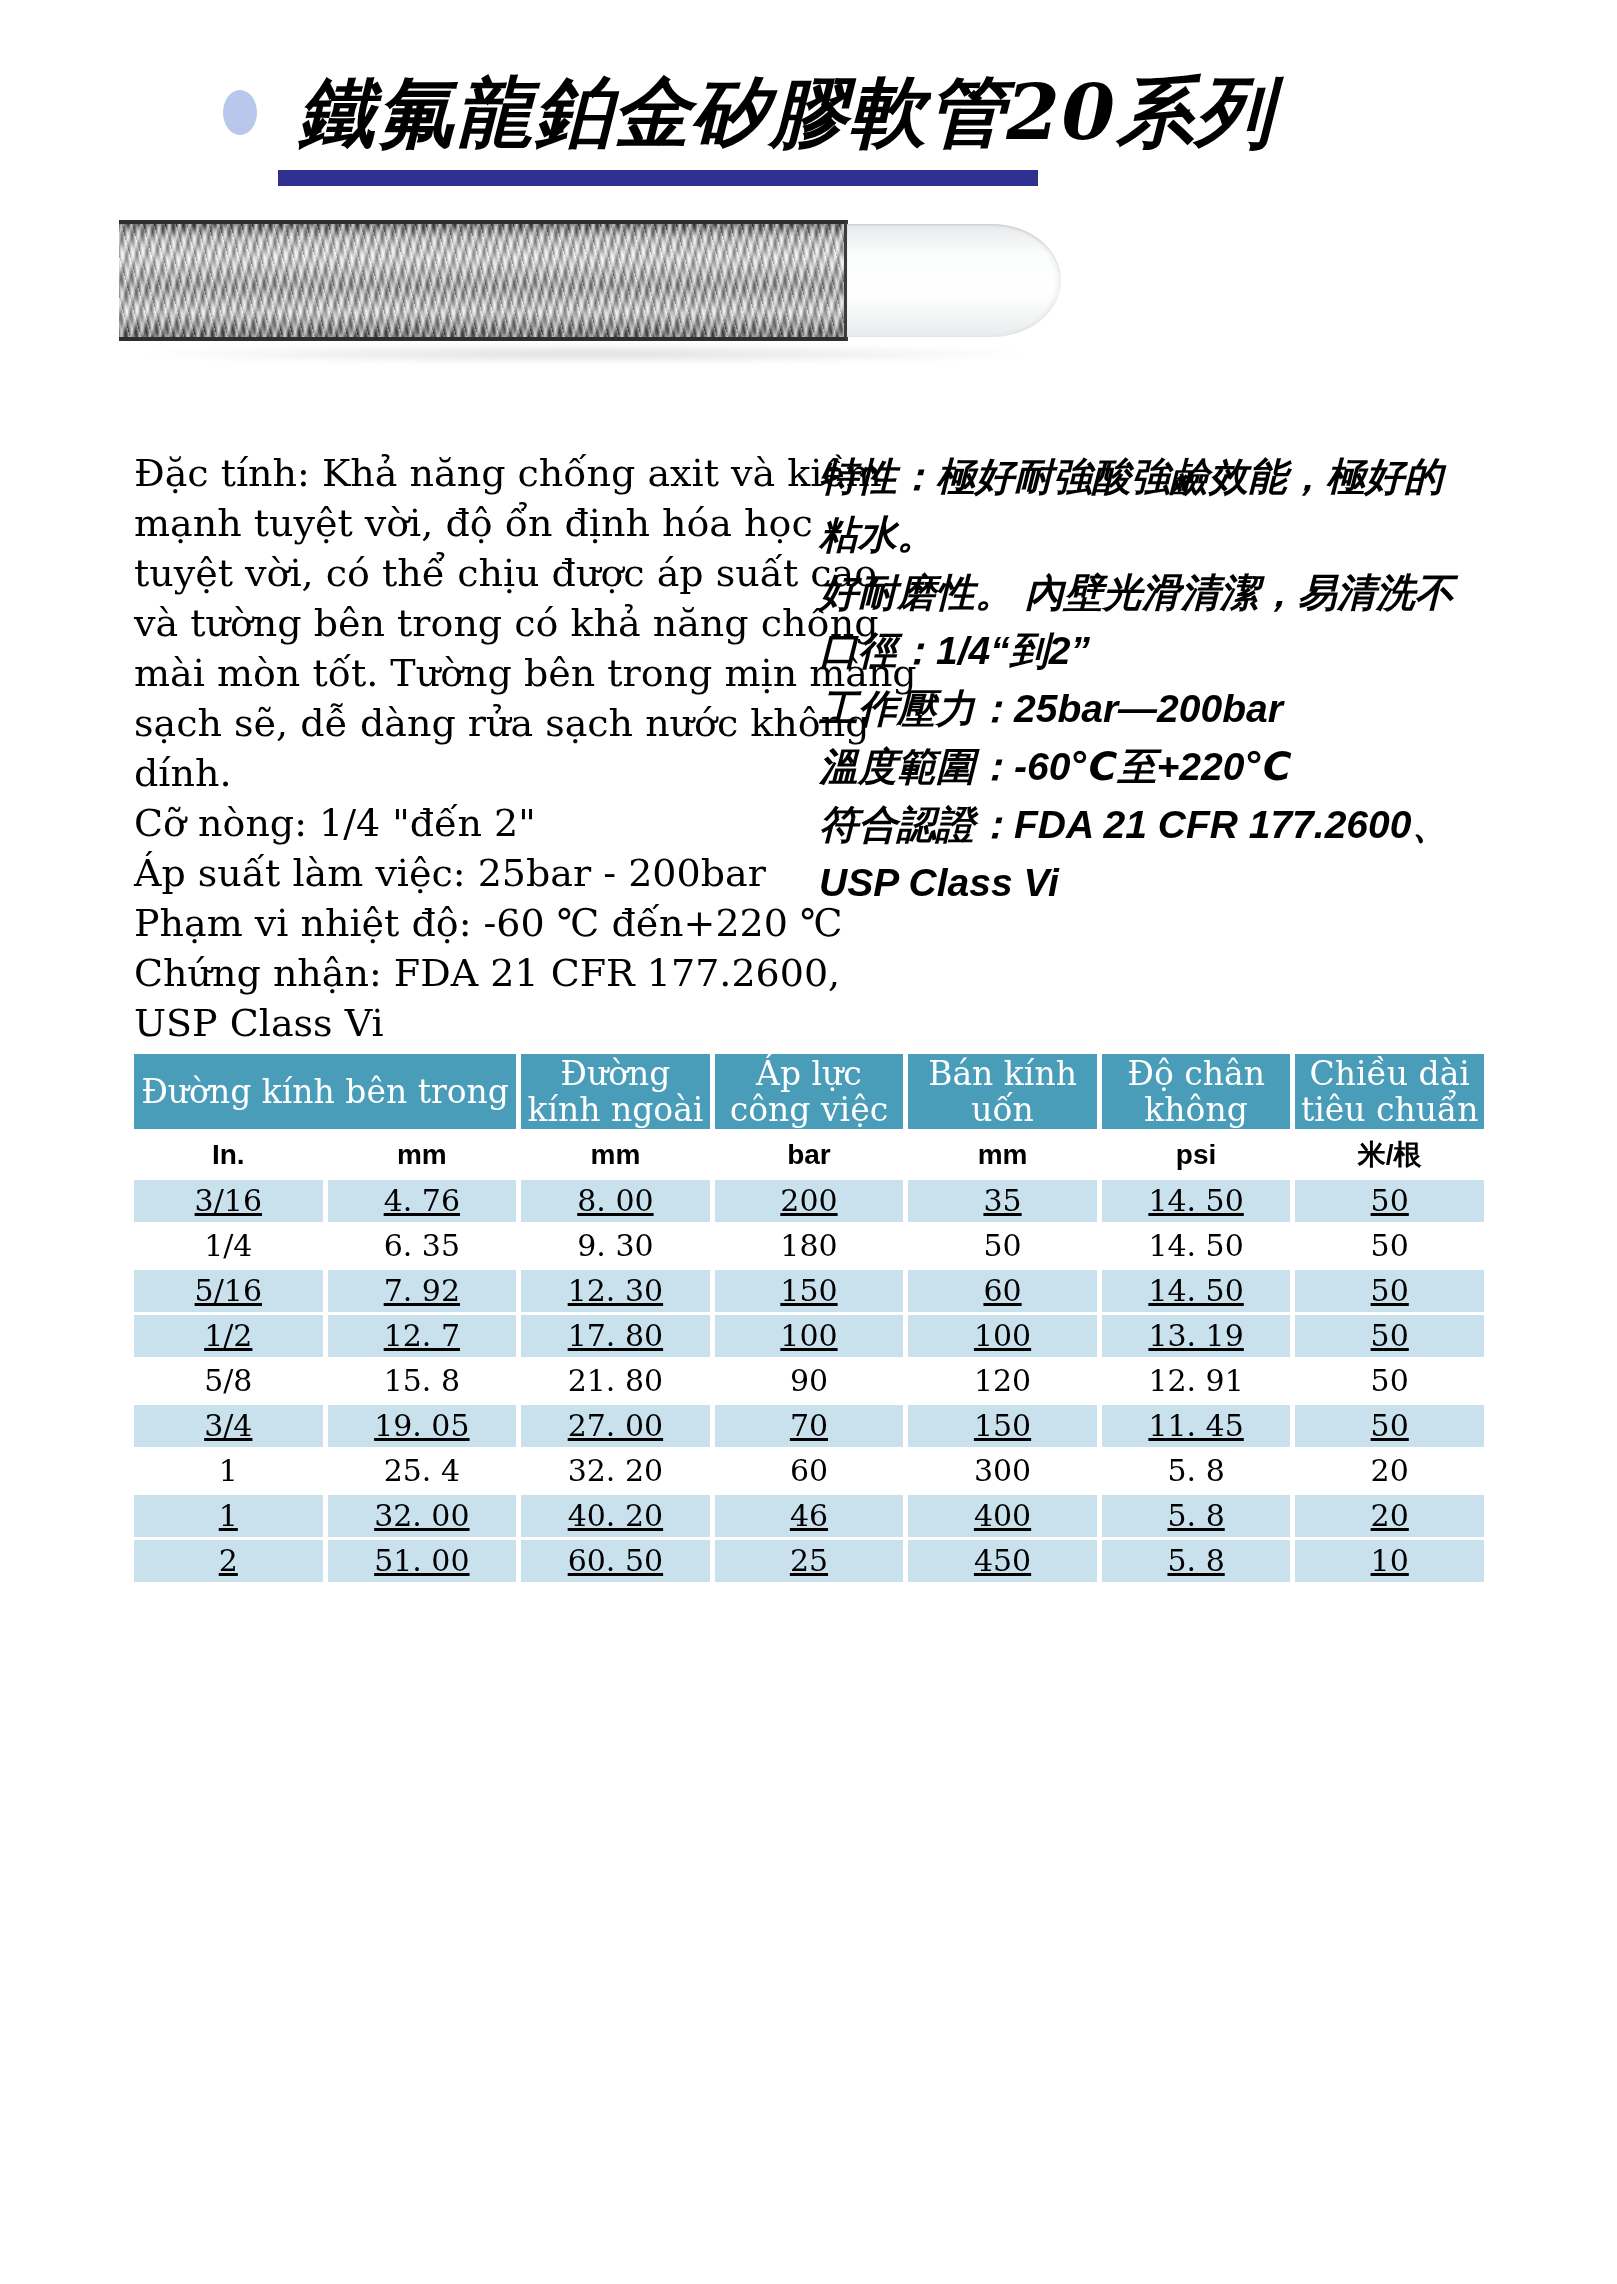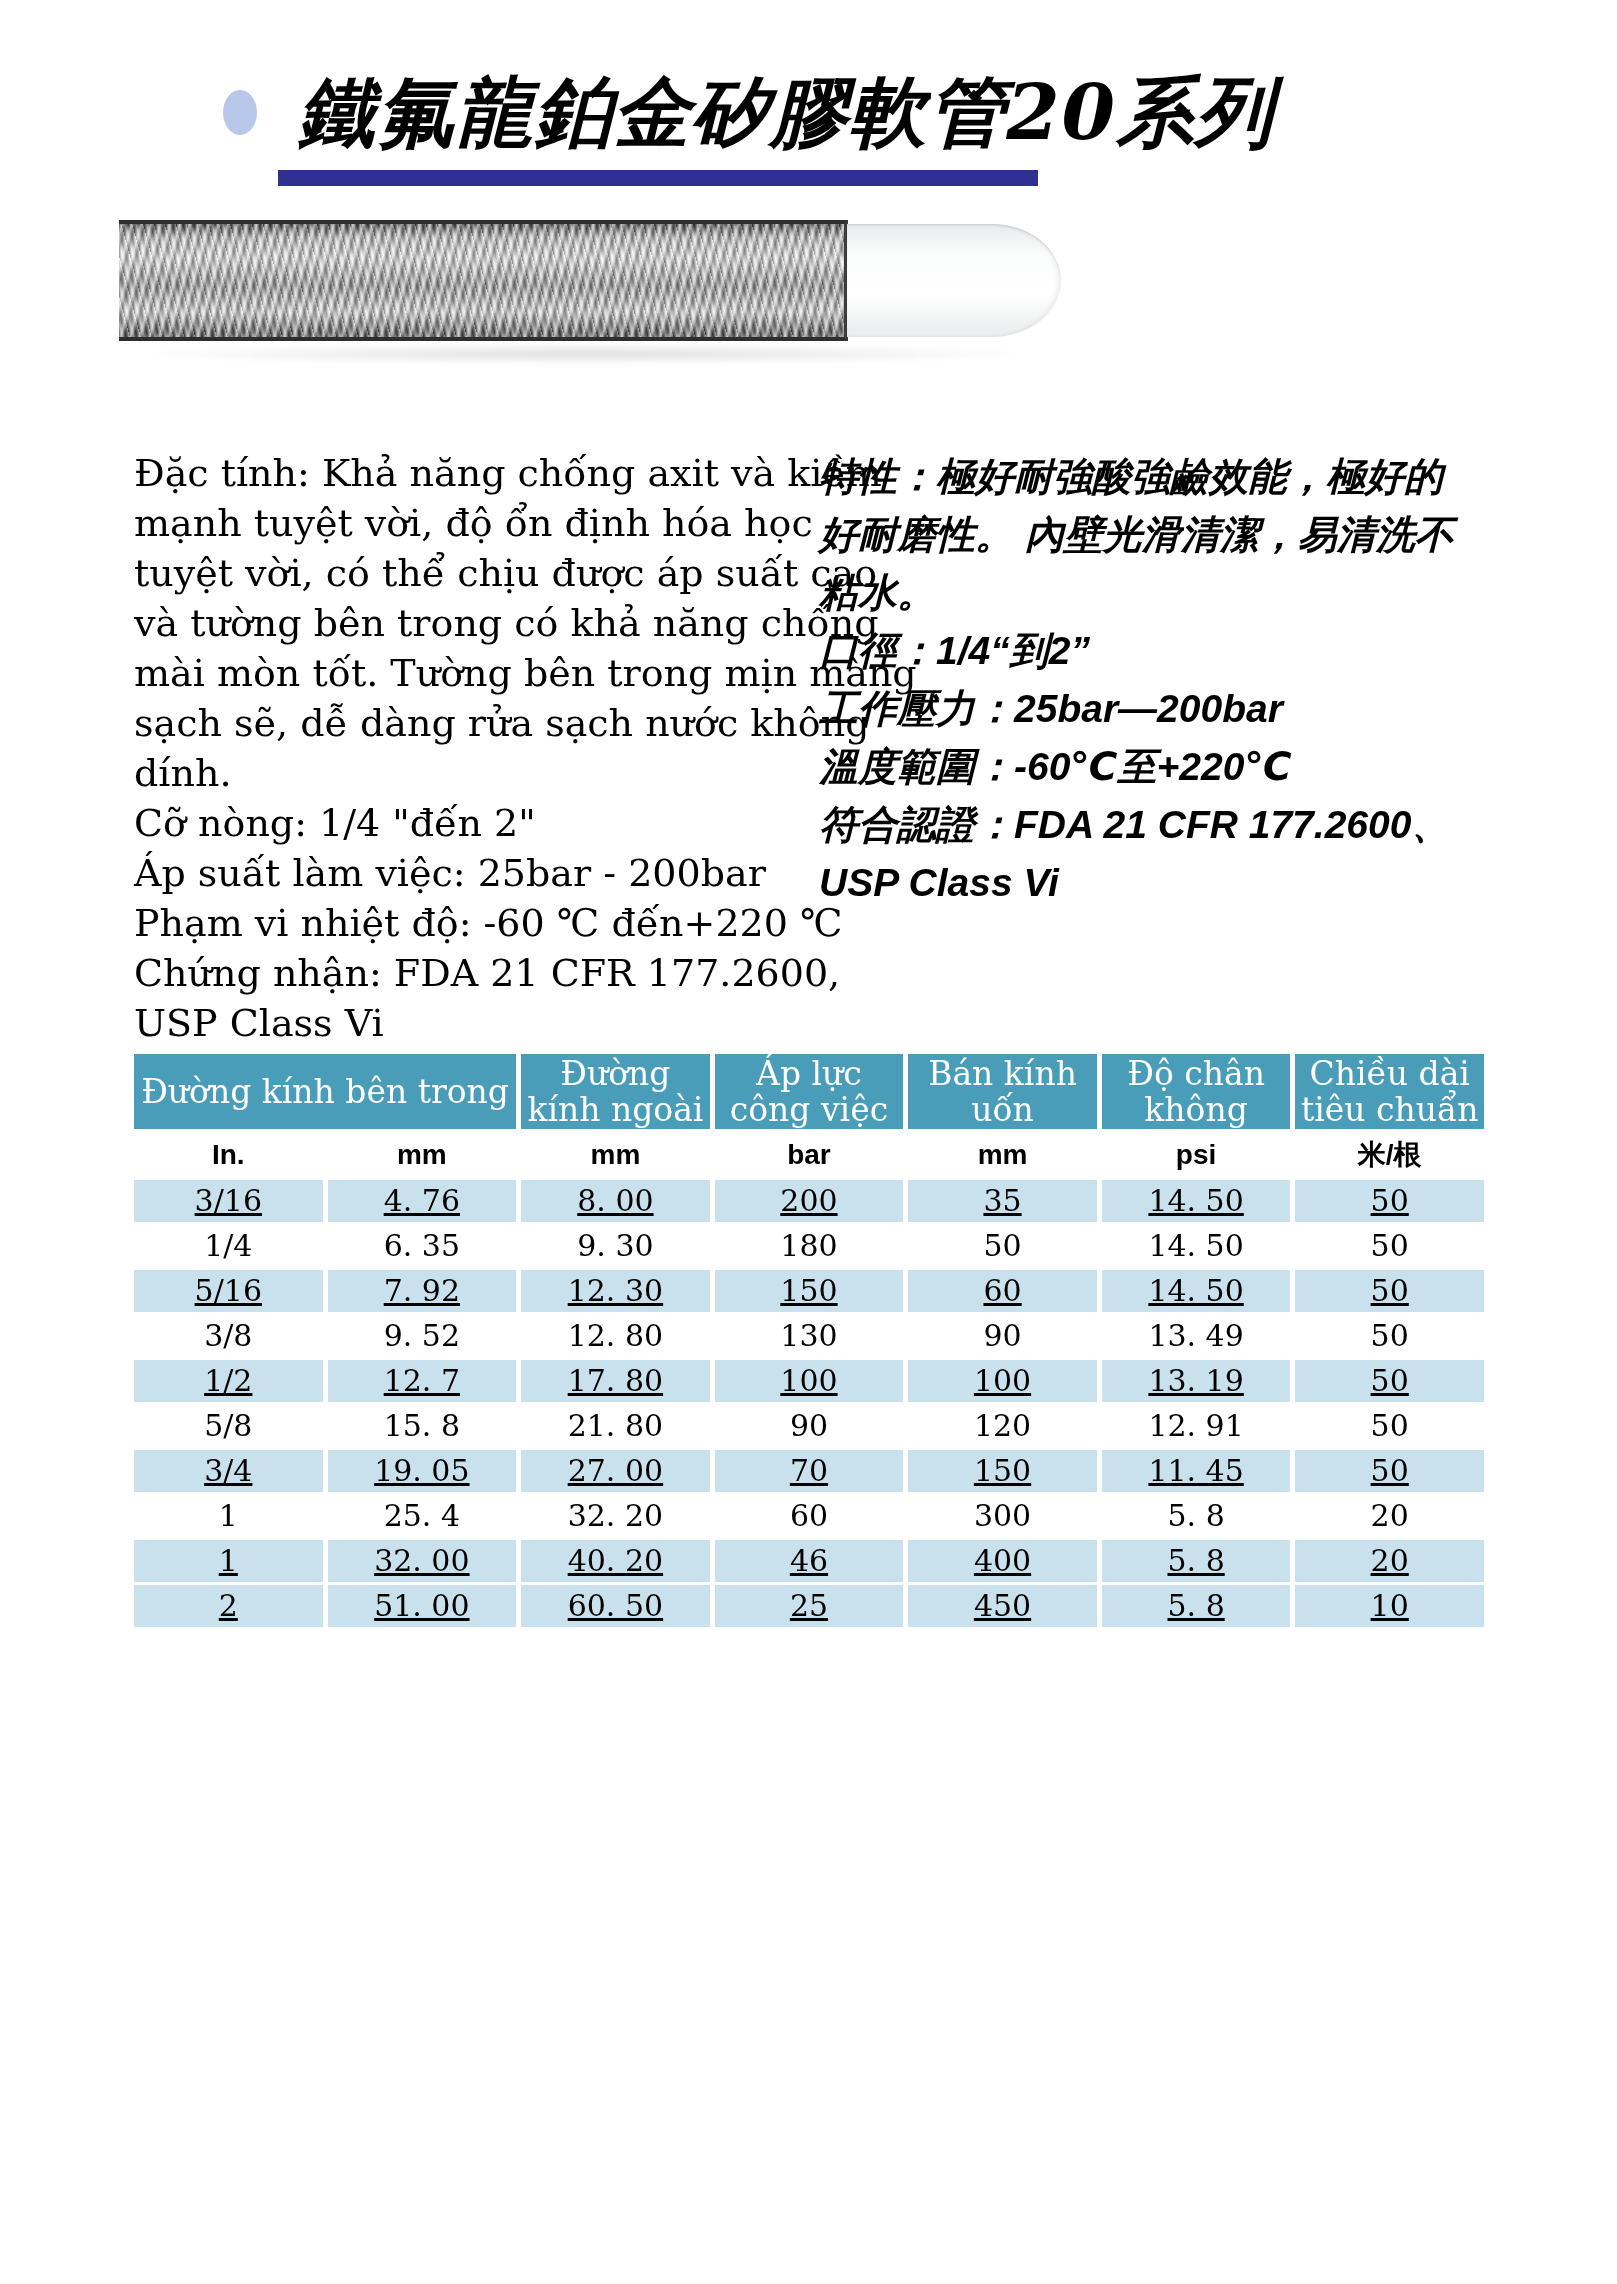--- a/index.html
+++ b/index.html
@@ -119,22 +119,22 @@
     <div class="line">sạch sẽ, dễ dàng rửa sạch nước không</div>
     <div class="line">dính.</div>
     <div class="line">Cỡ nòng: 1/4 "đến 2"</div>
     <div class="line">Áp suất làm việc: 25bar - 200bar</div>
     <div class="line">Phạm vi nhiệt độ: -60 ℃ đến+220 ℃</div>
     <div class="line">Chứng nhận: FDA 21 CFR 177.2600,</div>
     <div class="line">USP Class Vi</div>
   </div>
   <div class="col-zh">
     <div class="line">特性：極好耐強酸強鹼效能，極好的</div>
+    <div class="line">粘水。</div>
     <div class="line">好耐磨性。 內壁光滑清潔，易清洗不</div>
-    <div class="line">粘水。</div>
     <div class="line">口徑：1/4“到2”</div>
     <div class="line">工作壓力：25bar—200bar</div>
     <div class="line">溫度範圍：-60℃至+220℃</div>
     <div class="line">符合認證：FDA 21 CFR 177.2600、</div>
     <div class="line">USP Class Vi</div>
   </div>
 </div>
 
 <table class="spec">
   <thead>
@@ -177,29 +177,20 @@
       </tr>
       <tr class="alt">
         <td>5/16</td>
         <td>7. 92</td>
         <td>12. 30</td>
         <td>150</td>
         <td>60</td>
         <td>14. 50</td>
         <td>50</td>
       </tr>
-      <tr>
-        <td>3/8</td>
-        <td>9. 52</td>
-        <td>12. 80</td>
-        <td>130</td>
-        <td>90</td>
-        <td>13. 49</td>
-        <td>50</td>
-      </tr>
       <tr class="alt">
         <td>1/2</td>
         <td>12. 7</td>
         <td>17. 80</td>
         <td>100</td>
         <td>100</td>
         <td>13. 19</td>
         <td>50</td>
       </tr>
       <tr>

